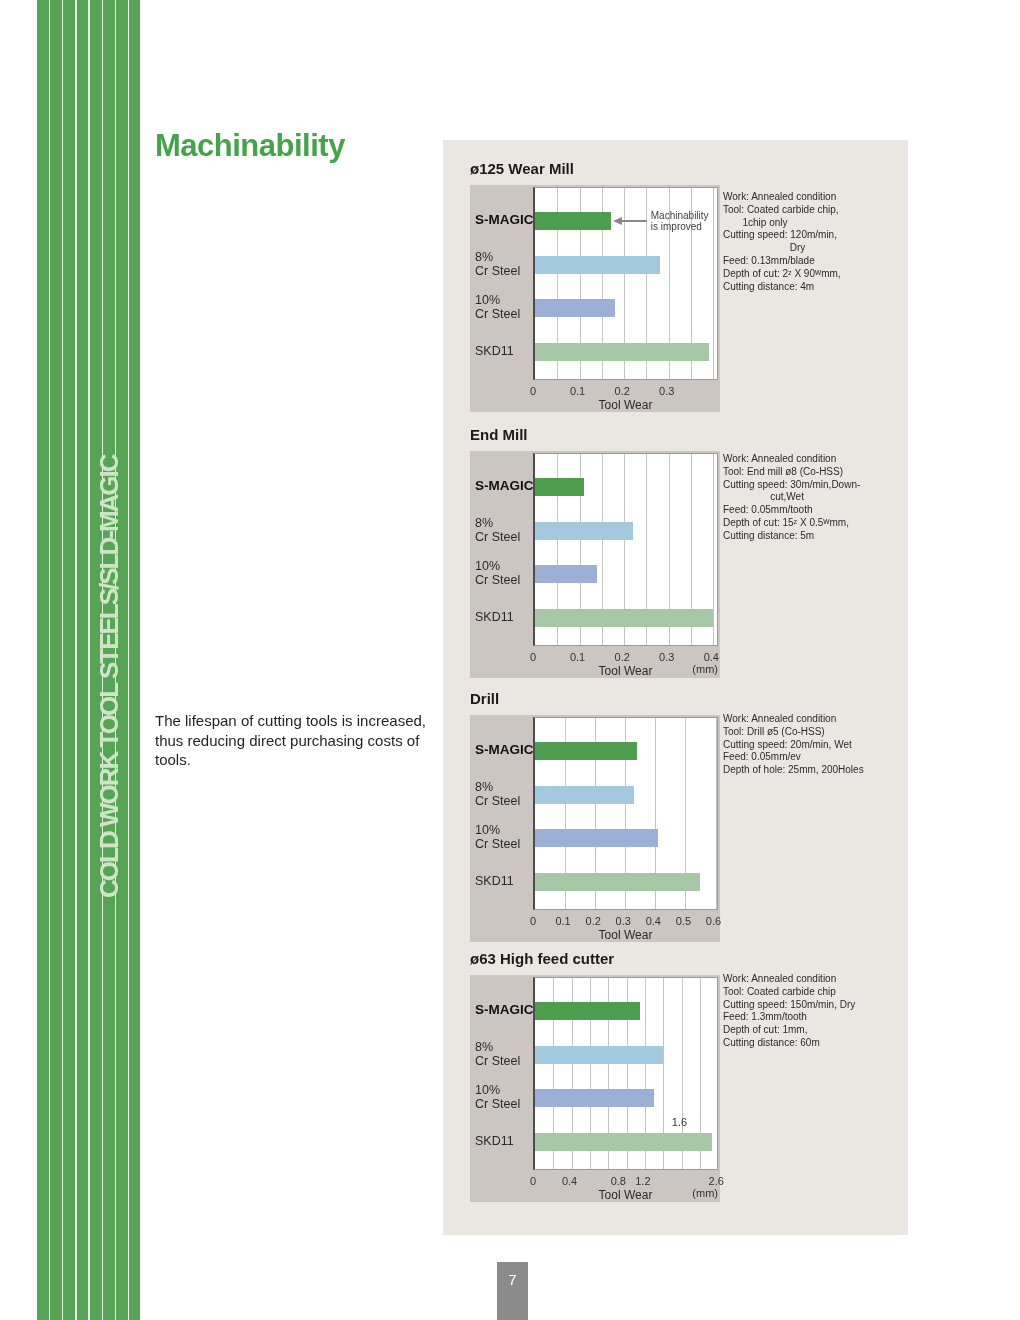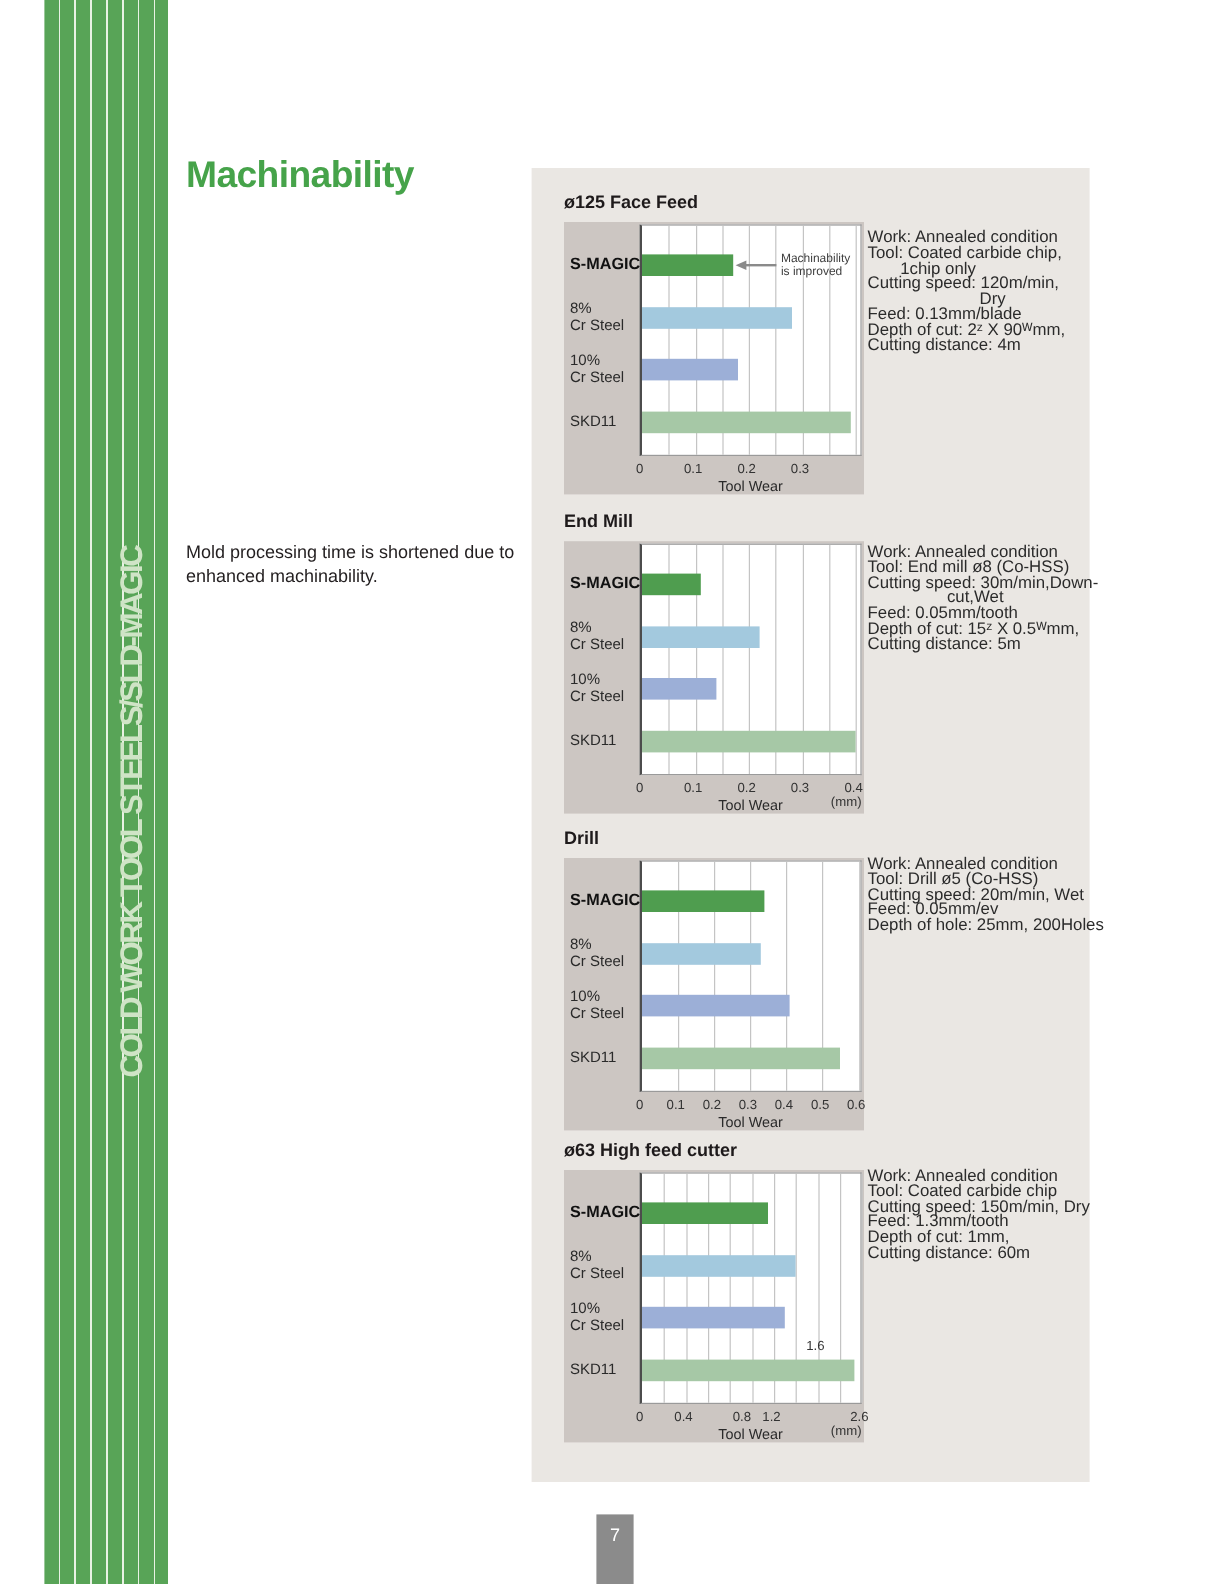--- a/index.html
+++ b/index.html
@@ -25,44 +25,45 @@
   .chart-panel{position:absolute;width:250px;height:227px;background:#ccc6c2;}
   .chart-plot{position:absolute;width:185px;height:193px;background:#ffffff;
     border:1px solid #9a9a9a;border-left:2px solid #4c4c4c;box-sizing:border-box;}
   .gridline{position:absolute;top:0;width:1px;height:100%;background:#c4c4c4;}
   .bar{position:absolute;height:18px;}
   .row-label{position:absolute;font-size:12.5px;line-height:14px;color:#2a2a2a;transform:translateY(-50%);}
   .row-label.smagic{font-weight:bold;font-size:13.5px;color:#111;}
   .tick-label{position:absolute;font-size:11px;color:#333;transform:translateX(-50%);}
   .axis-label{position:absolute;font-size:12px;color:#2a2a2a;text-align:center;}
   .unit-label{position:absolute;font-size:11px;color:#333;text-align:right;}
-  .conditions{position:absolute;font-size:14px;line-height:12.8px;color:#2b2b2b;white-space:pre;}
+  .conditions{position:absolute;font-size:10px;line-height:12.8px;color:#2b2b2b;white-space:pre;}
   .anno-line{position:absolute;height:2px;background:#8a8a8a;}
   .anno-head{position:absolute;width:0;height:0;border-top:4px solid transparent;
     border-bottom:4px solid transparent;border-right:9px solid #8a8a8a;}
   .anno-text{position:absolute;font-size:10px;line-height:11px;color:#3f3f3f;white-space:pre-line;}
   
   #page-number-box{position:absolute;left:497px;top:1262px;width:31px;height:58px;background:#8b8b8b;}
   #page-number{position:absolute;left:0;top:9px;width:100%;text-align:center;
     font-size:15px;color:#ffffff;}
 </style>
 </head>
 <body>
 
 <div id="page">
   <div id="sidebar-band"></div>
   <div id="sidebar-text">COLD WORK TOOL STEELS/SLD-MAGIC</div>
 
   <div id="page-title">Machinability</div>
-  <div id="para-2" class="para">Mold processing time is shortened due to
-enhanced machinability.</div>
+  <div id="para-3" class="para">The lifespan of cutting tools is increased,
+thus reducing direct purchasing costs of
+tools.</div>
 
   <div id="charts-panel"></div>
   <div id="charts">
-      <div class="chart-title" style="left: 470px; top: 160px; width: 250px;">ø125 Face Feed</div>
+      <div class="chart-title" style="left: 470px; top: 160px; width: 250px;">ø125 Wear Mill</div>
       <div class="chart-panel" style="left: 470px; top: 185px;"></div>
       <div class="chart-plot" style="left: 533px; top: 187px;">
         <div class="gridline" style="left: 22.3px;"></div>
         <div class="gridline" style="left: 44.6px;"></div>
         <div class="gridline" style="left: 66.9px;"></div>
         <div class="gridline" style="left: 89.2px;"></div>
         <div class="gridline" style="left: 111.4px;"></div>
         <div class="gridline" style="left: 133.7px;"></div>
         <div class="gridline" style="left: 156px;"></div>
         <div class="gridline" style="left: 178.3px;"></div>

